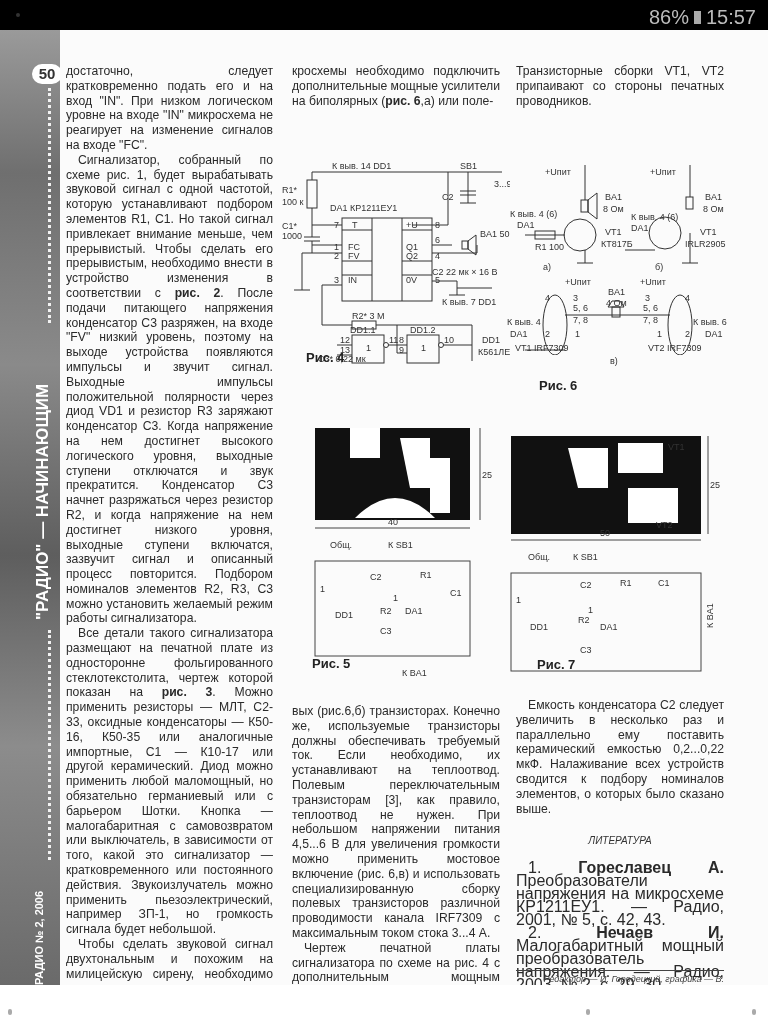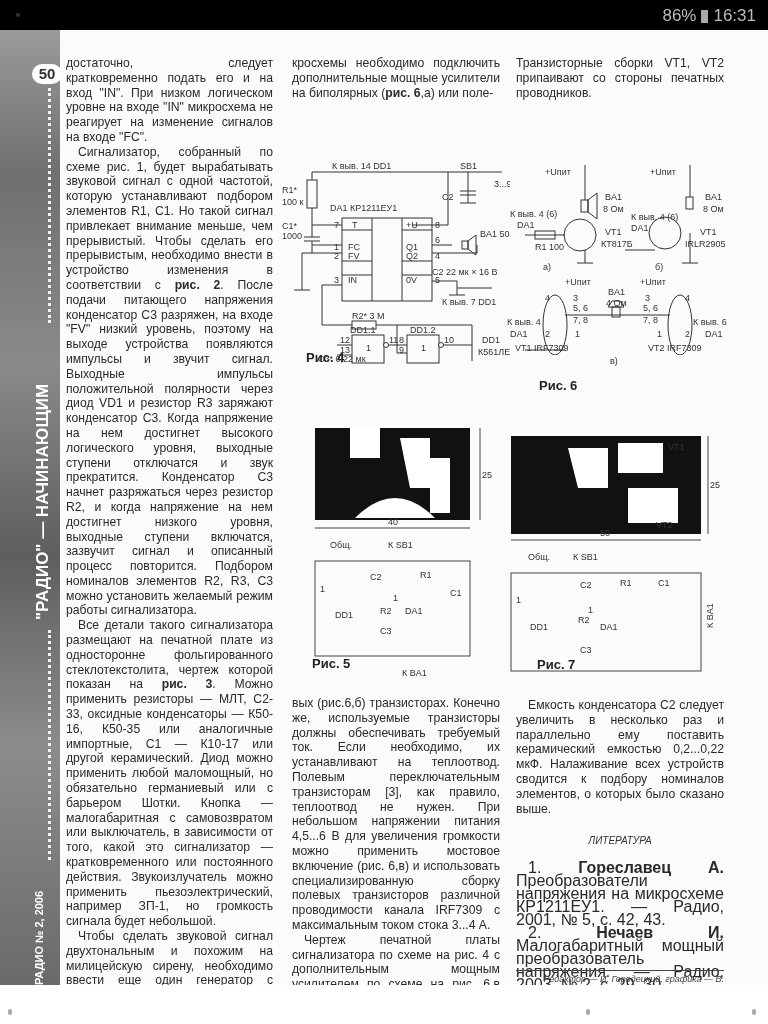--- a/index.html
+++ b/index.html
@@ -1,30 +1,30 @@
 <!DOCTYPE html>
 <html><head>
 <meta charset="utf-8">
 <style>
   html, body { margin:0; padding:0; }
   body { width:768px; height:1024px; background:#fff; position:relative; overflow:hidden; font-family:"Liberation Sans", sans-serif; color:#222; }
-  .statusbar { position:absolute; left:0; top:0; width:768px; height:30px; background:#000; color:#bbb; font-size:17px; }
+  .statusbar { position:absolute; left:0; top:0; width:768px; height:30px; background:#000; color:#bbb; font-size:20px; }
   .statusbar .dot { position:absolute; left:16px; top:13px; width:4px; height:4px; border-radius:2px; background:#333; }
   .statusbar .right { position:absolute; right:12px; top:6px; display:flex; align-items:center; gap:2px; }
   .battery { display:inline-block; width:7px; height:13px; background:#aaa; margin:0 3px; }
   .page { position:absolute; left:0; top:30px; width:768px; height:955px; background:#fbfbfb; }
   .spine { position:absolute; left:0; top:0; width:60px; height:955px; background:linear-gradient(180deg,#9a9a9a 0%,#6f6f6f 15%,#8a8a8a 35%,#5e5e5e 55%,#8c8c8c 75%,#6a6a6a 100%); overflow:hidden; }
   .spine .pgnum { position:absolute; left:32px; top:34px; width:30px; height:20px; border-radius:10px; background:#fff; color:#333; font-weight:bold; font-size:15px; text-align:center; line-height:20px; }
   .spine .dots { position:absolute; left:48px; width:0; border-left:3px dotted #f2f2f2; }
   .spine .vtext { position:absolute; left:33px; transform:rotate(-90deg); transform-origin:left top; color:#fff; font-weight:bold; white-space:nowrap; }
   .spine .section { top:590px; font-size:17px; }
   .spine .issue { top:955px; font-size:11px; }
   .col { position:absolute; font-size:12.2px; line-height:14.8px; text-align:justify; color:#2a2a2a; }
   .col p { margin:0; text-indent:12px; }
-  .col p.noind { text-indent:0; }
+  .col p.noind { text-indent:0;margin-top:8px; }
   .c1 { left:66px; top:26px; width:207px; }
   .c2 { left:292px; top:26px; width:208px; }
   .c2b { left:292px; top:666px; width:208px; }
   .c3 { left:516px; top:26px; width:208px; }
   .c3b { left:516px; top:668px; width:208px; }
   b.ref { font-weight:bold; }
   .fig-cap { position:absolute; font-weight:bold; font-size:13px; color:#222;padding-left:19px; }
   .lit-title { text-align:center; font-size:10px; margin:18px 0 12px; color:#333; text-indent:0;font-style:italic; }
   .lit p { font-size:16px; line-height:13px; text-indent:12px; }
   .editor { position:absolute; left:516px; top:940px; width:208px; border-top:1px solid #444; padding-top:3px; font-size:9px; font-style:italic; text-align:right; color:#444; }
@@ -33,21 +33,21 @@
   .navbar span { position:absolute; top:24px; width:4px; height:6px; border-radius:2px; background:#aaa; }
 </style>
 </head>
 <body>
 
 <div class="statusbar">
   <span class="dot"></span>
   <div class="right">
     <span>86%</span>
     <span class="battery"></span>
-    <span>16:31</span>
+    <span>15:57</span>
   </div>
 </div>
 
 <div class="page">
 
   <div class="spine">
     <div class="pgnum">50</div>
     <div class="dots" style="top:58px;height:235px"></div>
     <div class="dots" style="top:600px;height:230px"></div>
     <div class="vtext section">"РАДИО" — НАЧИНАЮЩИМ</div>

